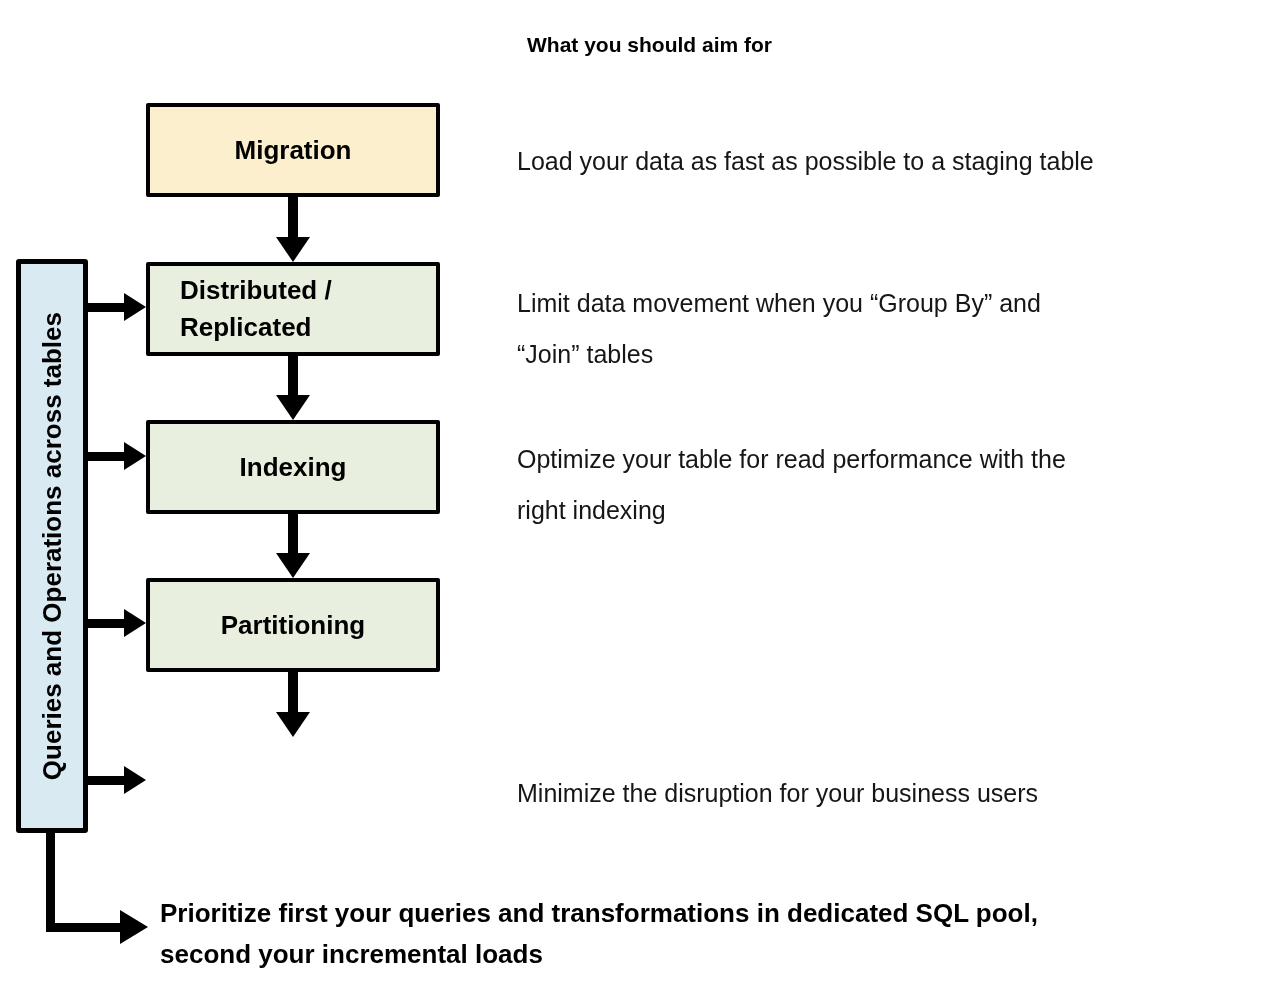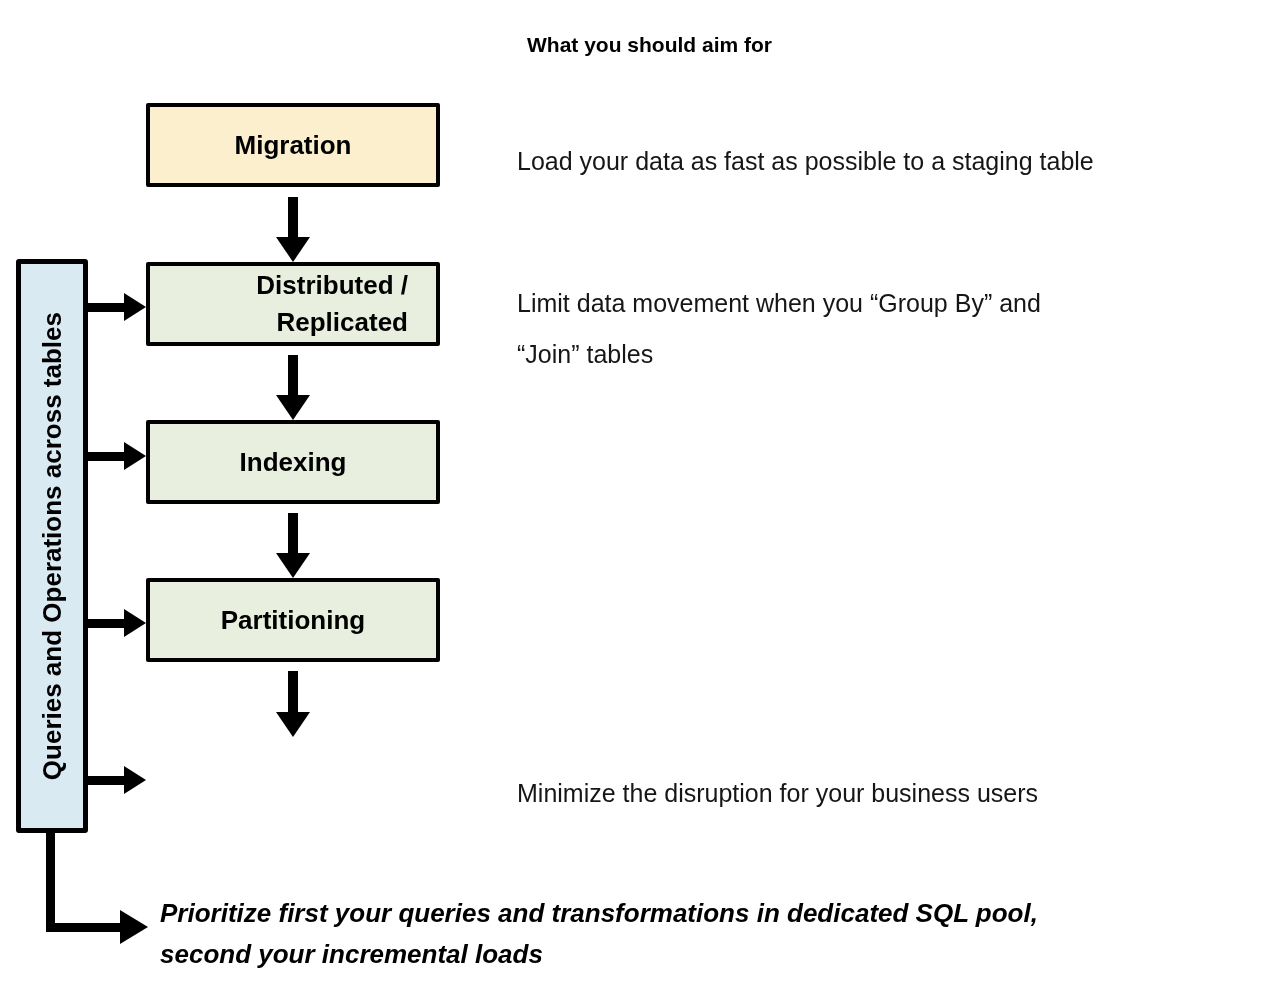--- a/index.html
+++ b/index.html
@@ -15,24 +15,24 @@
     position:absolute; left:16px; top:259px; width:72px; height:574px;
     box-sizing:border-box; background:var(--sidebar-fill,#D9EAF3);
     border:5px solid #000; border-radius:3px;
     display:flex; align-items:center; justify-content:center;
   }
   .sidebar-label {
     writing-mode:vertical-rl; transform:rotate(180deg);
     font-weight:bold; font-size:26px; color:#000; white-space:nowrap;
   }
   .step {
-    position:absolute; left:146px; width:294px; height:84px;
+    position:absolute; left:146px; width:294px; height:94px;
     box-sizing:border-box; border:4px solid #000; border-radius:2px;
     display:flex; align-items:center; justify-content:center;
-    text-align:right; font-weight:bold; font-size:26px; color:#000;
+    text-align:left; font-weight:bold; font-size:26px; color:#000;
     line-height:1.42; padding:0 28px;
   }
   .milestone { background:var(--milestone-fill,#FBEFCD); }
   .design    { background:var(--design-fill,#E9EFDF); }
 
   .varrow-stem { position:absolute; left:288px; width:10px; background:#000; }
   .varrow-head {
     position:absolute; left:276px; width:0; height:0;
     border-left:17px solid transparent; border-right:17px solid transparent;
     border-top:25px solid #000;
@@ -50,21 +50,21 @@
     border-top:17px solid transparent; border-bottom:17px solid transparent;
     border-left:28px solid #000;
   }
   .aim {
     position:absolute; left:517px; width:730px;
     font-size:25px; line-height:40px; color:#161616;
   }
   .aim span { display:block; white-space:nowrap;margin-top:11px; }
   .footer {
     position:absolute; left:160px; top:893px; width:1080px;
-    font-size:26px; font-weight:bold; color:#000; line-height:41px;font-style:italic;
+    font-size:26px; font-weight:bold; color:#000; line-height:41px;
   }
   .footer span { display:block; white-space:nowrap; }
   .grp { display:contents; }
 </style>
 </head>
 <body>
 
 <div class="canvas">
 
   <div class="title">What you should aim for</div>
@@ -132,20 +132,24 @@
 
   
   <div class="aim" style="top:130px;">
     <span>Load your data as fast as possible to a staging table</span>
     <span></span>
   </div>
   <div class="aim" style="top:272px;">
     <span>Limit data movement when you “Group By” and</span>
     <span>“Join” tables</span>
   </div>
+  <div class="aim" style="top:428px;">
+    <span>Optimize your table for read performance with the</span>
+    <span>right indexing</span>
+  </div>
   <div class="aim" style="top:762px;">
     <span>Minimize the disruption for your business users</span>
     <span></span>
   </div>
 
   
   <div class="footer">
     <span>Prioritize first your queries and transformations in dedicated SQL pool,</span>
     <span>second your incremental loads</span>
   </div>

